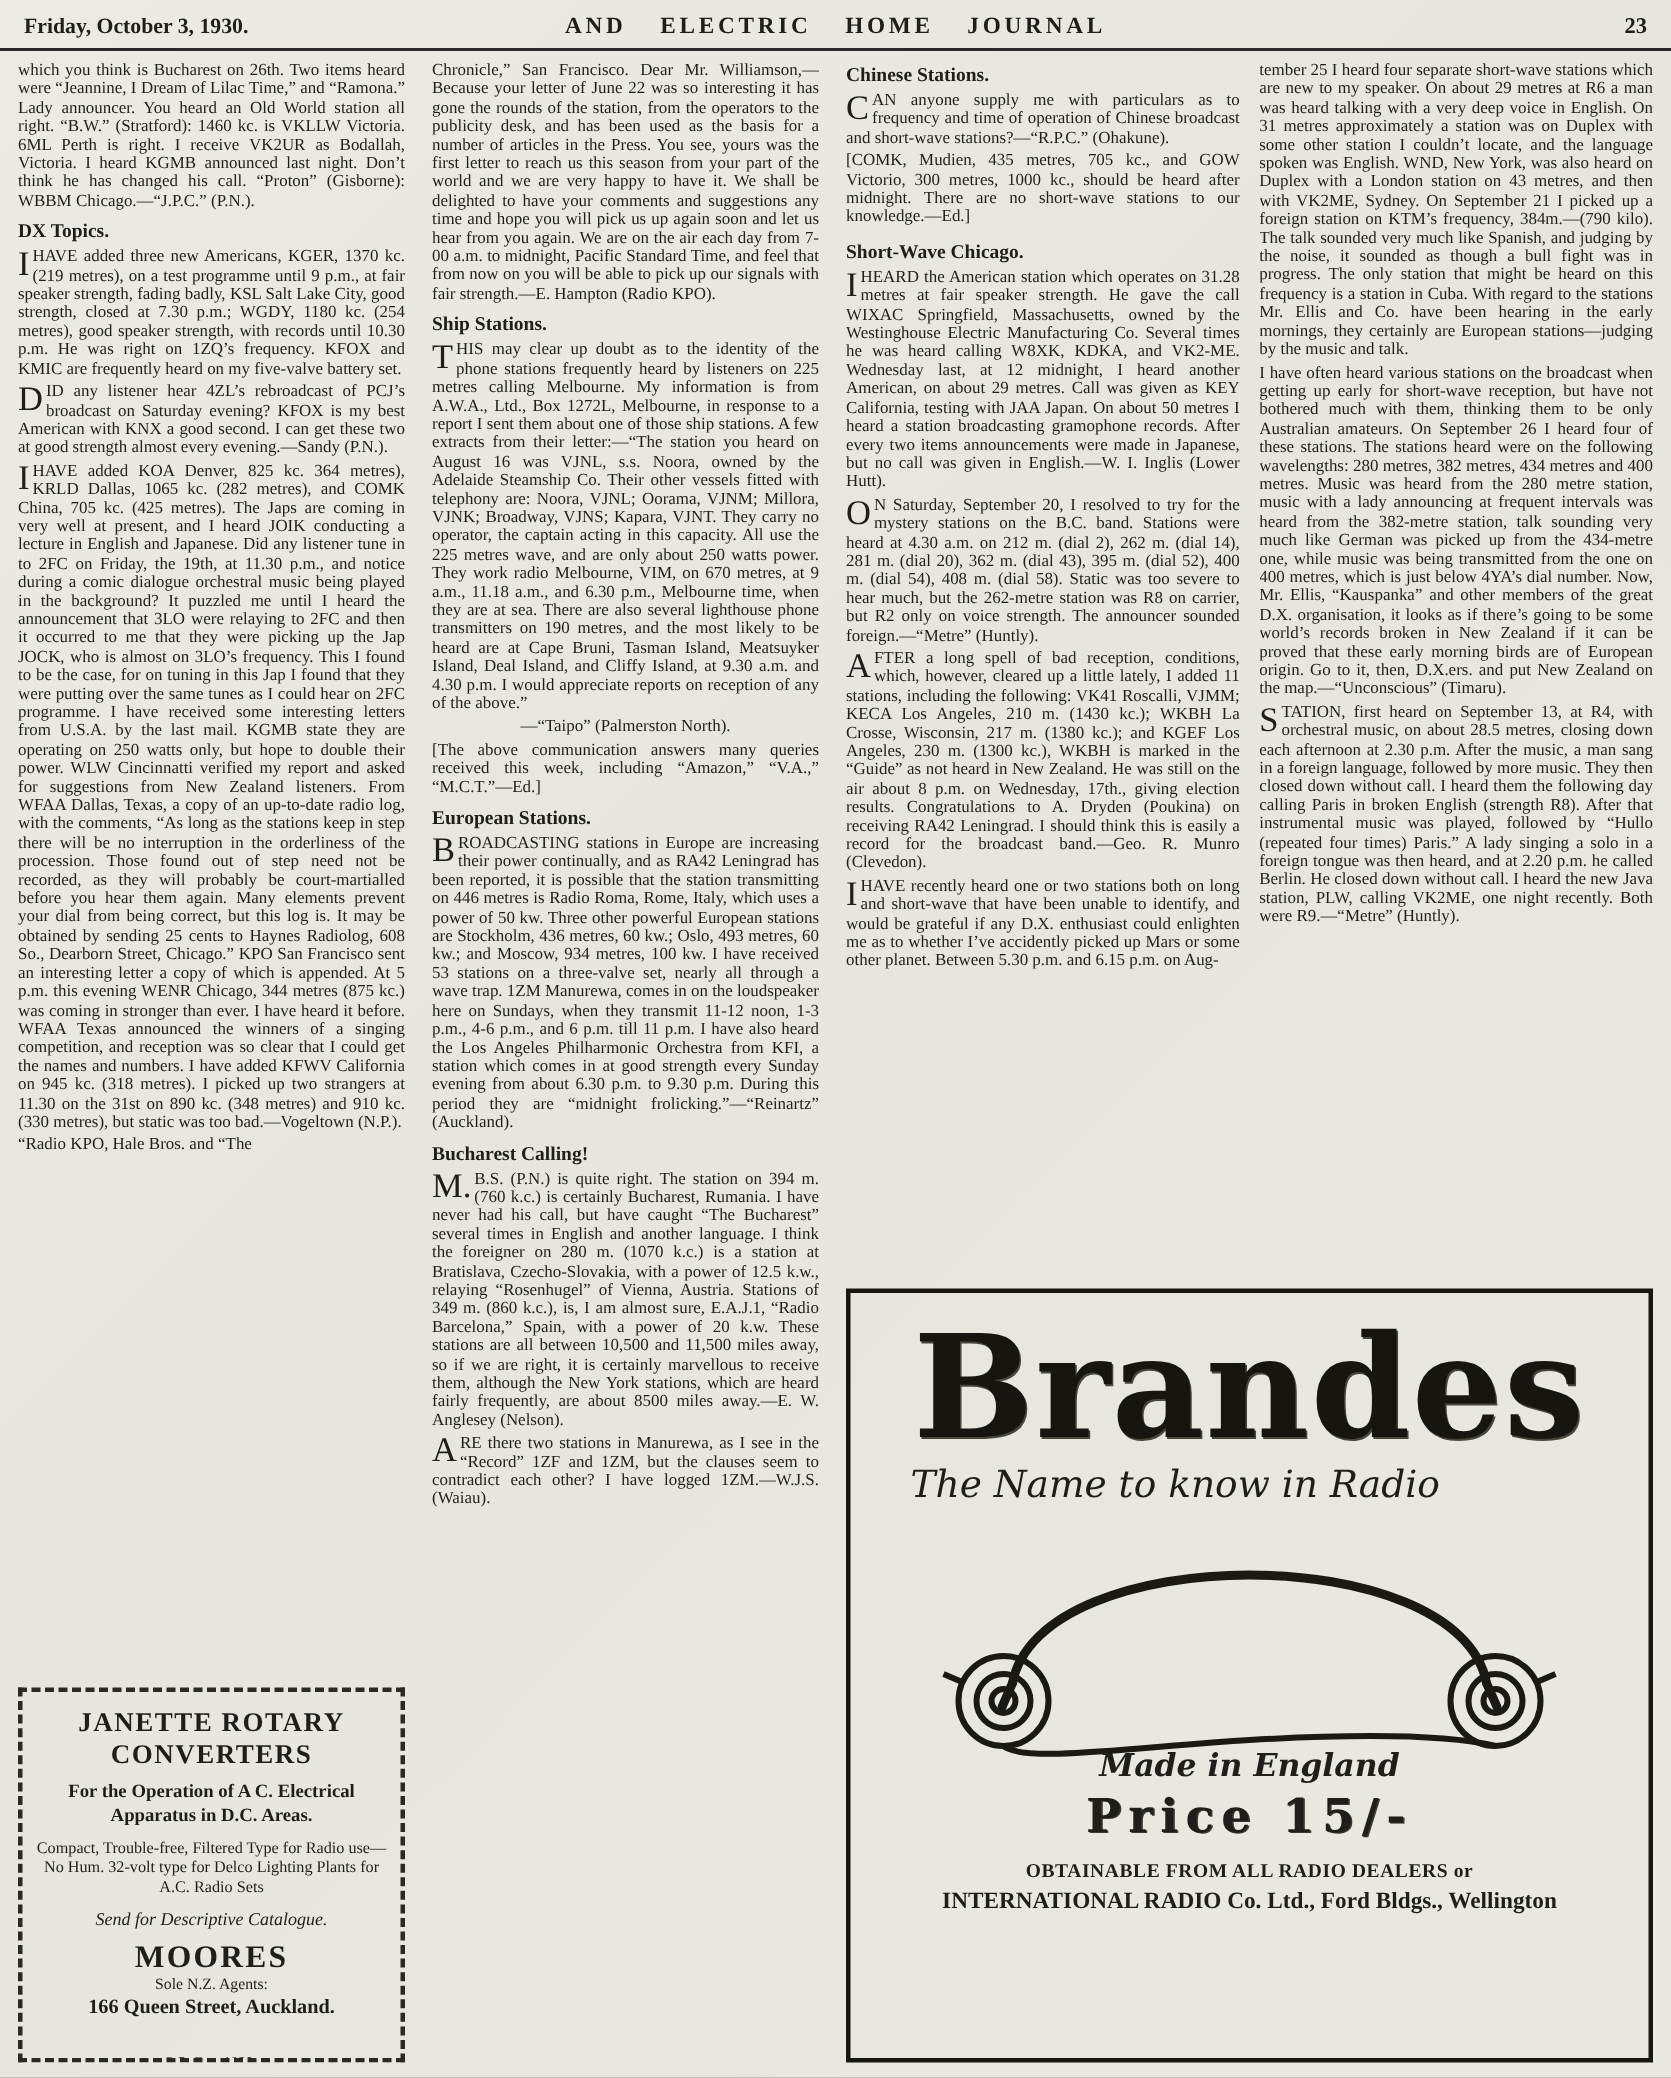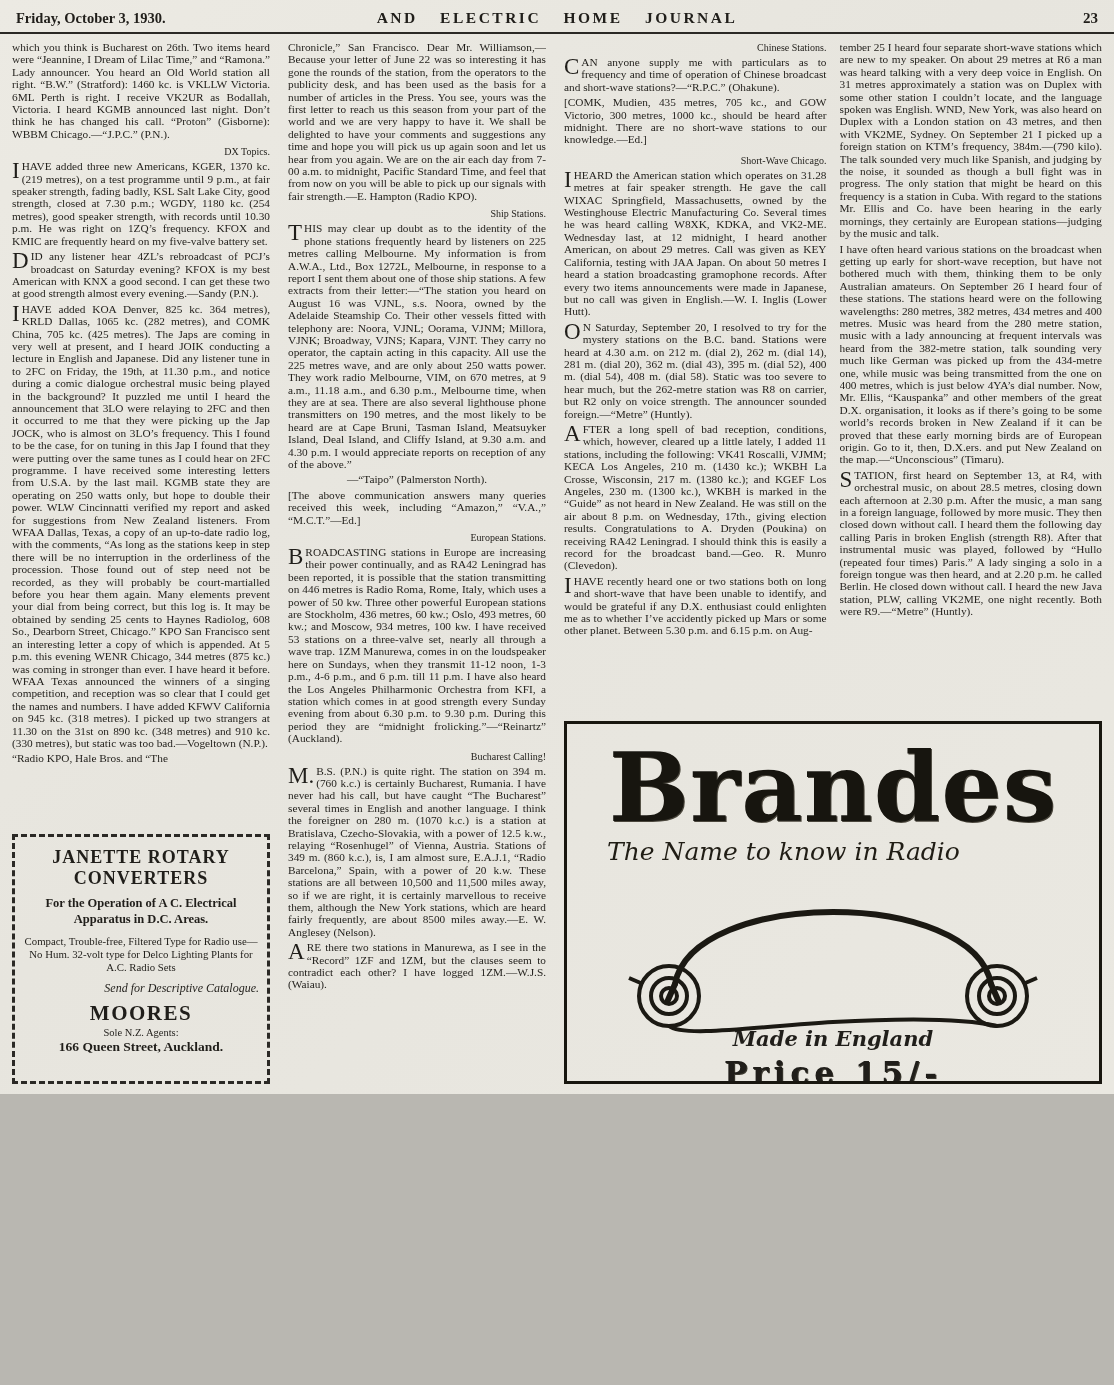--- a/index.html
+++ b/index.html
@@ -1,50 +1,50 @@
 <!DOCTYPE html>
 <html><head>
 <meta charset="utf-8">
 <style>
   * { margin:0; padding:0; box-sizing:border-box; }
   html,body { background:#b9b7b1; }
   body { font-family:"Liberation Serif", serif; }
 
   .page {
-    width:1114px; height:1094px; margin:0 auto; overflow:hidden;
+    width:1114px; height:1385px; margin:0 auto; overflow:hidden;
     background:linear-gradient(135deg,#eceae3 0%, #e7e5de 45%, #eae8e1 100%);
     color:#201e1a; display:flex; flex-direction:column;
   }
 
   
   .hdr { display:flex; align-items:baseline; padding:9px 16px 5px; border-bottom:2px solid #2b2925; flex:0 0 auto; }
   .hdr-date { width:260px; font-weight:bold; font-size:14.5px; }
   .hdr-title { flex:1; text-align:center; font-weight:bold; font-size:15.5px; letter-spacing:2.5px; word-spacing:16px; }
   .hdr-page { width:260px; text-align:right; font-weight:bold; font-size:15px; }
 
   
   .cols { flex:1; display:flex; gap:18px; padding:7px 12px 10px; overflow:hidden; }
   .col { flex:0 0 258px; width:258px; overflow:hidden; display:flex; flex-direction:column; }
   .col-text { flex:1 1 auto; overflow:hidden; }
   .right { flex:1 1 auto; min-width:0; display:flex; flex-direction:column; }
   .right-cols { display:flex; gap:13px; height:810px; overflow:hidden; }
   .right-cols .col { flex:1 1 0; width:auto; }
 
   .para { font-size:11.3px; line-height:12.4px; text-align:justify; margin-bottom:3px; }
-  .head { text-align:right; font-size:10px; font-weight:normal; margin:6px 0 3px; }
+  .head { text-align:left; font-size:13px; font-weight:bold; margin:6px 0 3px; }
   .col .head:first-child { margin-top:1px; }
   .attr { text-align:center; }
   .dropcap::first-letter { float:left; font-size:23px; line-height:19px; padding:1px 2px 0 0; }
 
   
   .janette { margin-top:6px; border:3px dashed #2b2925; padding:10px 8px 6px; text-align:center; height:250px; overflow:hidden; flex:0 0 auto; }
   .janette-title { font-size:18px; font-weight:bold; letter-spacing:1px; line-height:1.15; }
   .janette-sub { font-size:12.5px; font-weight:bold; margin-top:8px; line-height:1.25; }
   .janette-body { font-size:10.8px; margin-top:7px; line-height:1.22; }
-  .janette-cta { font-style:italic; font-size:12px; margin-top:7px;text-align:right; }
+  .janette-cta { font-style:italic; font-size:12px; margin-top:7px; }
   .janette-dealer { font-size:21px; font-weight:bold; margin-top:5px; letter-spacing:1.5px; }
   .janette-agents { font-size:10.5px; margin-top:1px; }
   .janette-address { font-size:13.5px; font-weight:bold; margin-top:1px; }
   .janette-pobox { font-size:10px;margin-top:24px; }
 
   
   .brandes { flex:1 1 auto; margin-top:8px; border:3px solid #18160f; padding:16px 16px 10px; text-align:center; overflow:hidden; }
   .brandes-logo { font-family:"DejaVu Serif", serif; font-size:95px; font-weight:bold; line-height:1.02; letter-spacing:1px; color:#17150f; text-shadow:1px 1px 0 #4a463c; }
   .brandes-tagline { font-family:"DejaVu Serif", serif; font-style:italic; font-size:25px; text-align:left; margin:0 0 0 24px; color:#201d15; }
   .brandes-art { display:block; margin:0 auto; }

